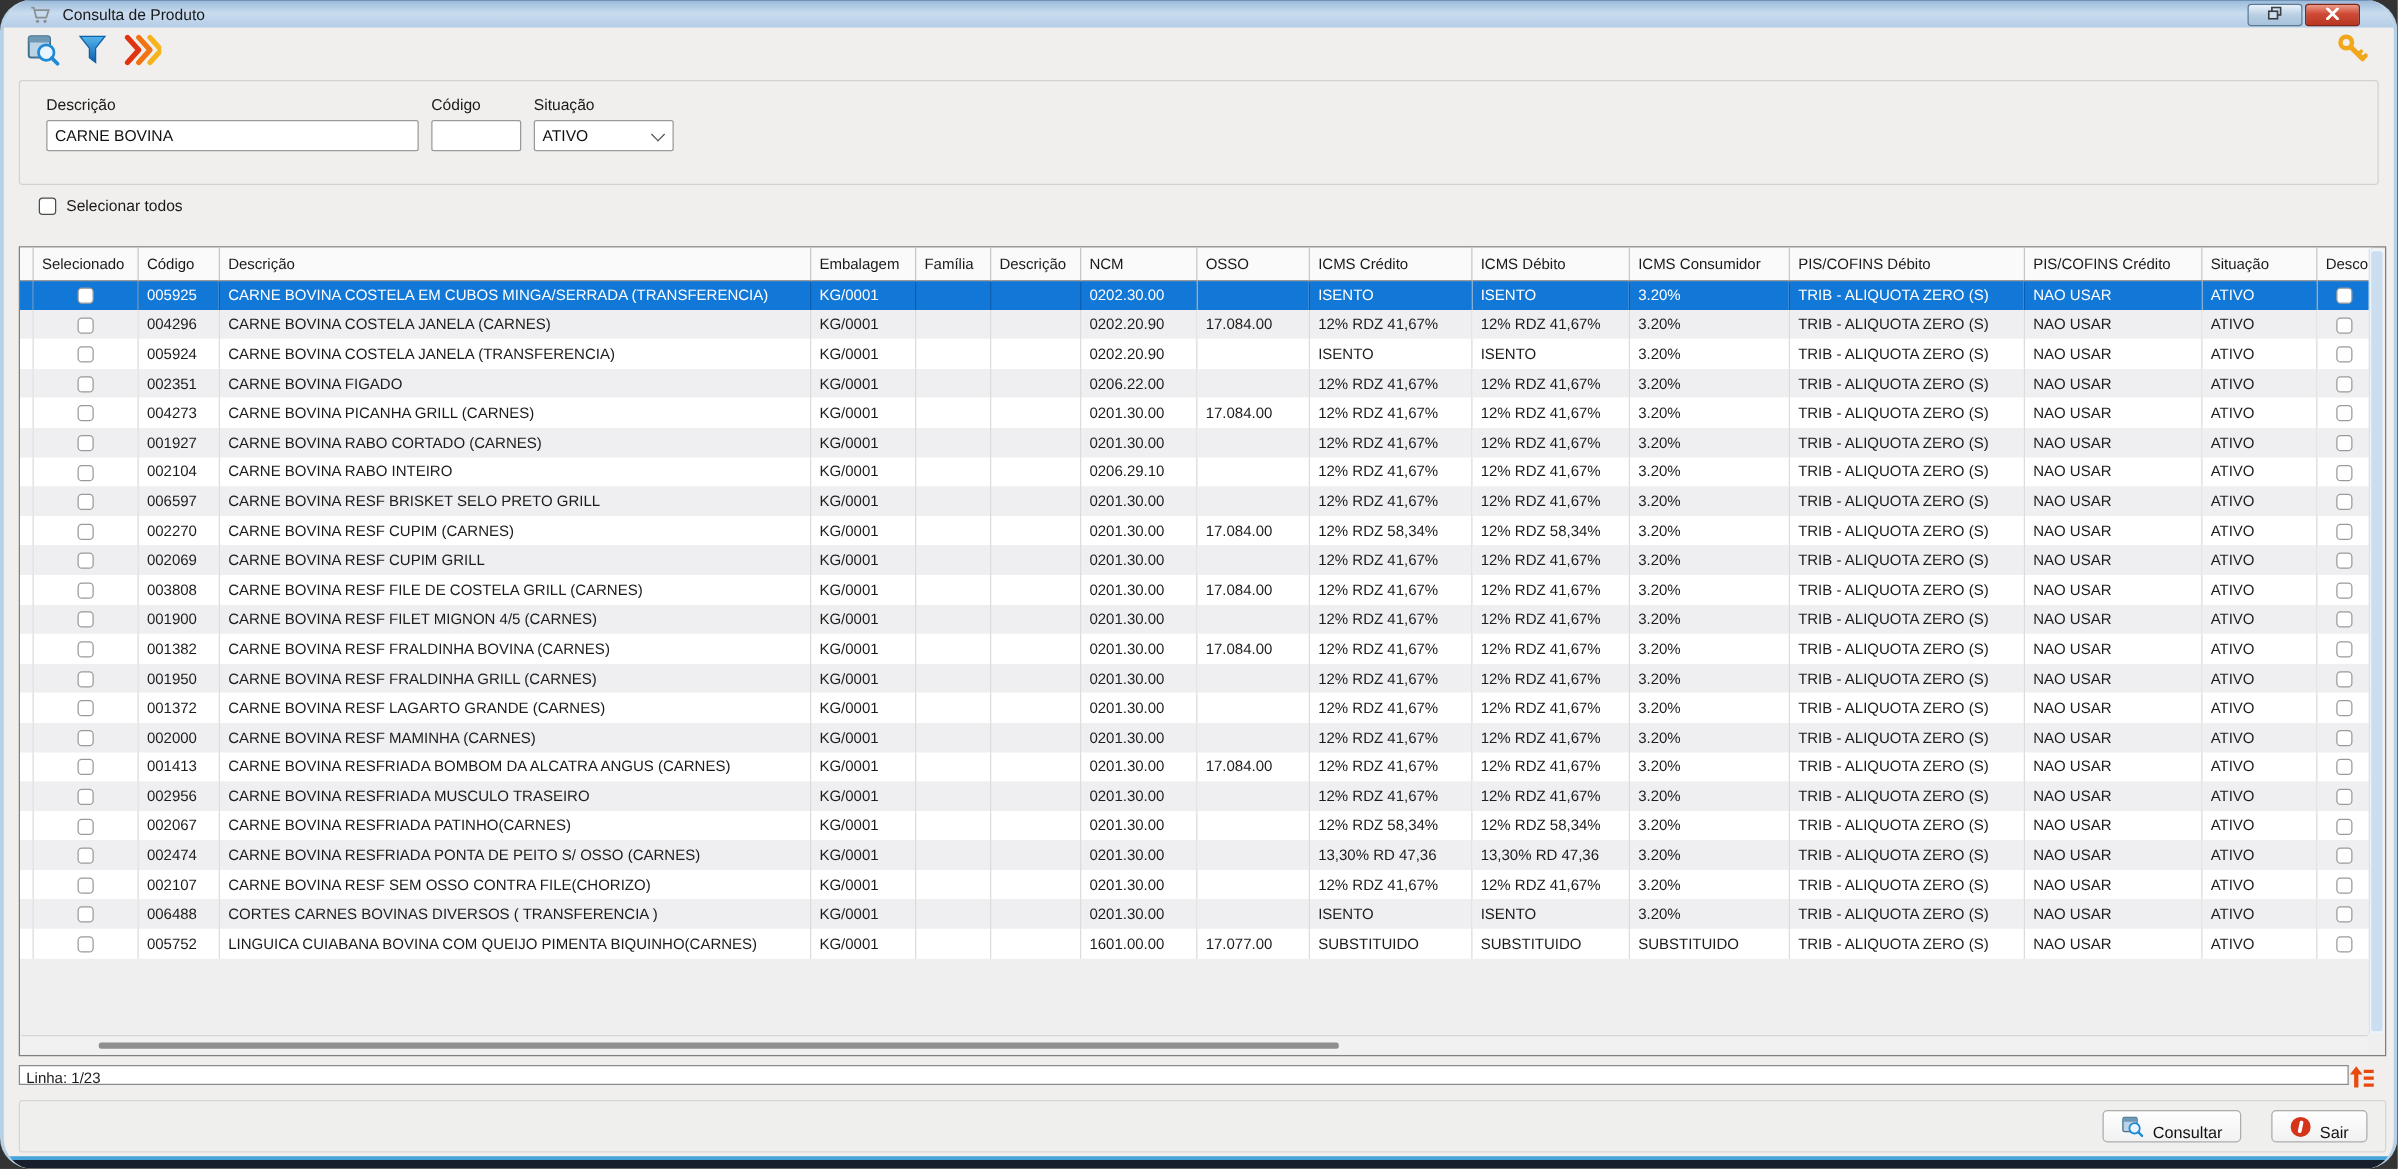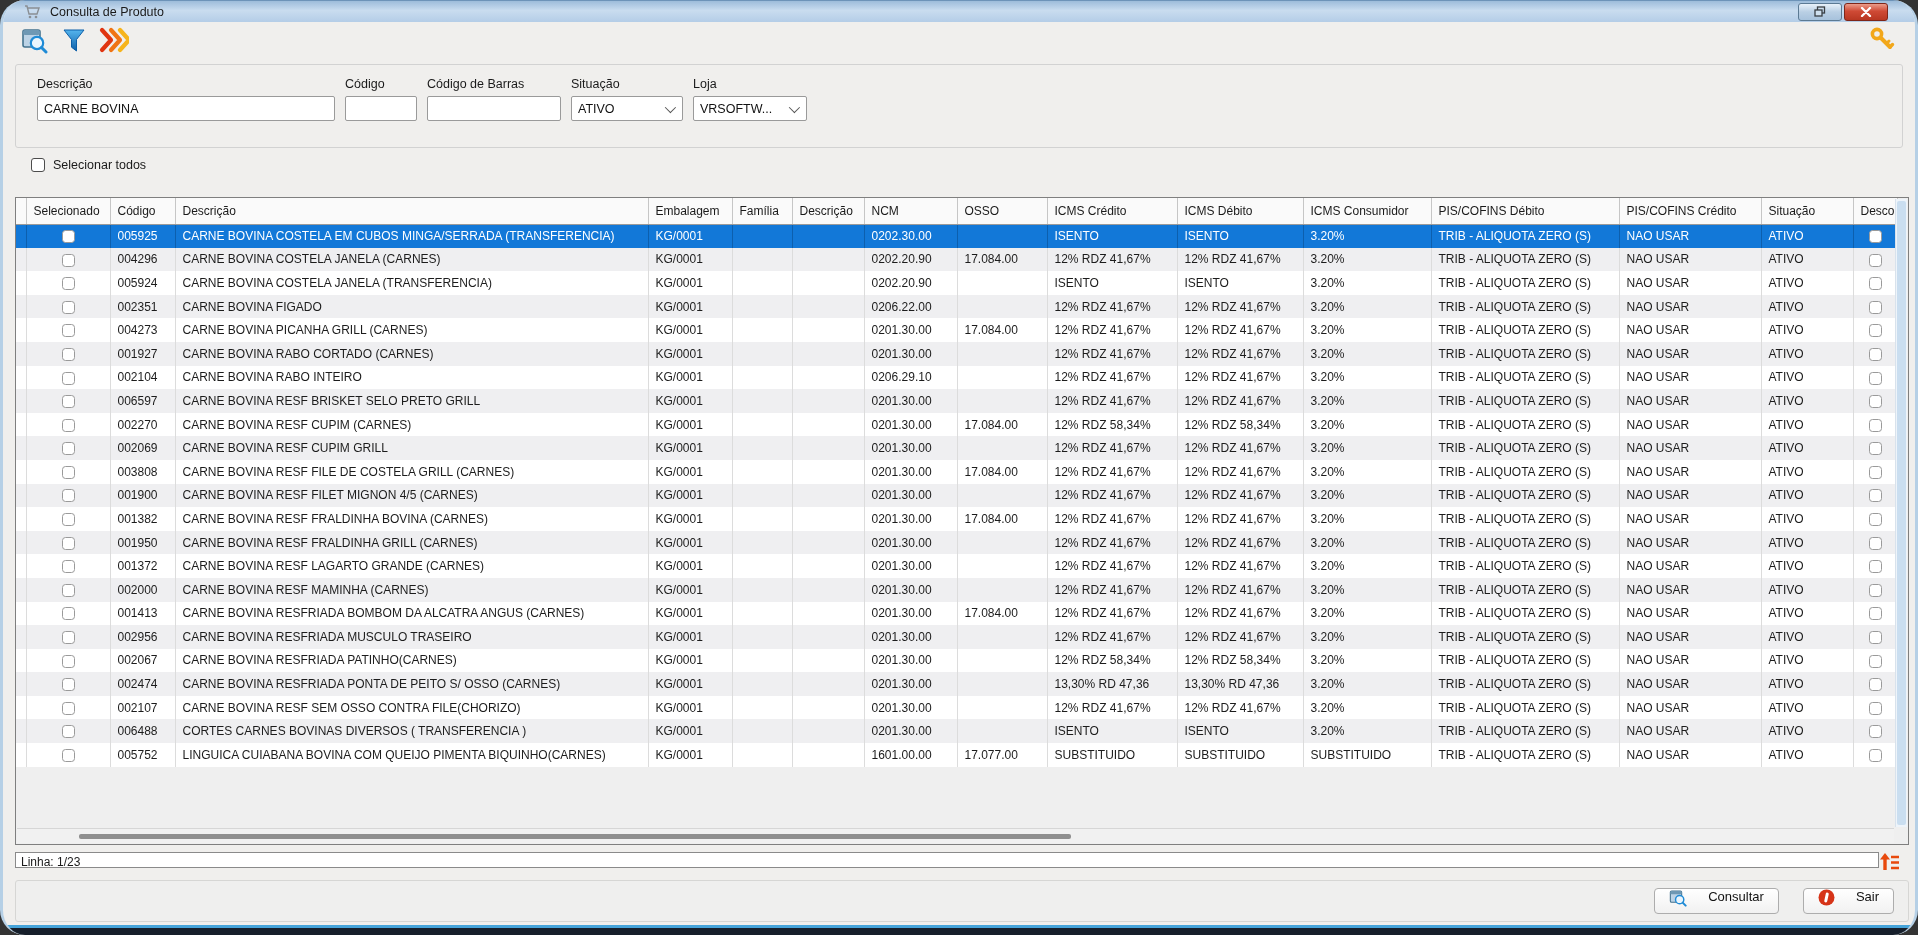--- a/index.html
+++ b/index.html
@@ -48,21 +48,21 @@
   .vsb .thumb{position:absolute;left:1px;right:1px;top:2px;bottom:2px;background:#cadef0;border-radius:2px;}
   .hsb{position:absolute;left:1px;right:14px;bottom:1px;height:15px;background:#f1f1f1;border-top:1px solid #d6d6d6;}
   .hsb .thumb{position:absolute;left:62px;width:992px;top:5px;height:5px;background:#8f8f8f;border-radius:2px;}
   
   .statusbar{position:absolute;left:12px;top:852px;width:1864px;height:16px;background:#fff;border:1px solid #8a8a8a;
      font-size:12px;color:#1a1a1a;line-height:18px;padding-left:5px;}
   .status-icon{position:absolute;right:14px;top:850px;width:22px;height:22px;}
   .footer{position:absolute;left:12px;top:880px;width:1894px;height:42px;background:#efefee;border:1px solid #d6d6d4;border-radius:3px;
      display:flex;align-items:center;justify-content:flex-end;gap:24px;padding-right:14px;}
   .btn{height:26px;border:1px solid #adadad;border-radius:4px;background:linear-gradient(180deg,#ffffff,#f1f1f1);
-     display:flex;align-items:flex-start;gap:21px;padding:0 14px;font-size:13px;color:#111;cursor:pointer;}
+     display:flex;align-items:flex-end;gap:7px;padding:0 14px;font-size:13px;color:#111;cursor:pointer;}
   .bottom-strip{position:absolute;left:-3px;right:-3px;bottom:7px;height:3px;background:#46a4da;}
   .bottom-dark{position:absolute;left:-3px;right:-3px;bottom:0;height:7px;background:#161f2b;}
 </style>
 </head>
 <body>
 
 <div class="window">
 
   <div class="titlebar">
     <span class="title-icon">
@@ -139,35 +139,24 @@
 
   <div class="filterbox">
     <div class="field w-desc">
       <label>Descrição</label>
       <input value="CARNE BOVINA" style="">
     </div>
     <div class="field w-cod">
       <label>Código</label>
       <input value="" style="">
     </div>
-    <div class="field w-bar">
-      <label>Código de Barras</label>
-      <input value="" style="">
-    </div>
     <div class="field w-sit">
       <label>Situação</label>
       <div class="combo">
         <span>ATIVO</span>
-        <span class="chev"></span>
-      </div>
-    </div>
-    <div class="field w-loja">
-      <label>Loja</label>
-      <div class="combo">
-        <span>VRSOFTW...</span>
         <span class="chev"></span>
       </div>
     </div>
   </div>
 
   <div class="selall">
     <span class="cb"></span>
     <span>Selecionar todos</span>
   </div>
 

